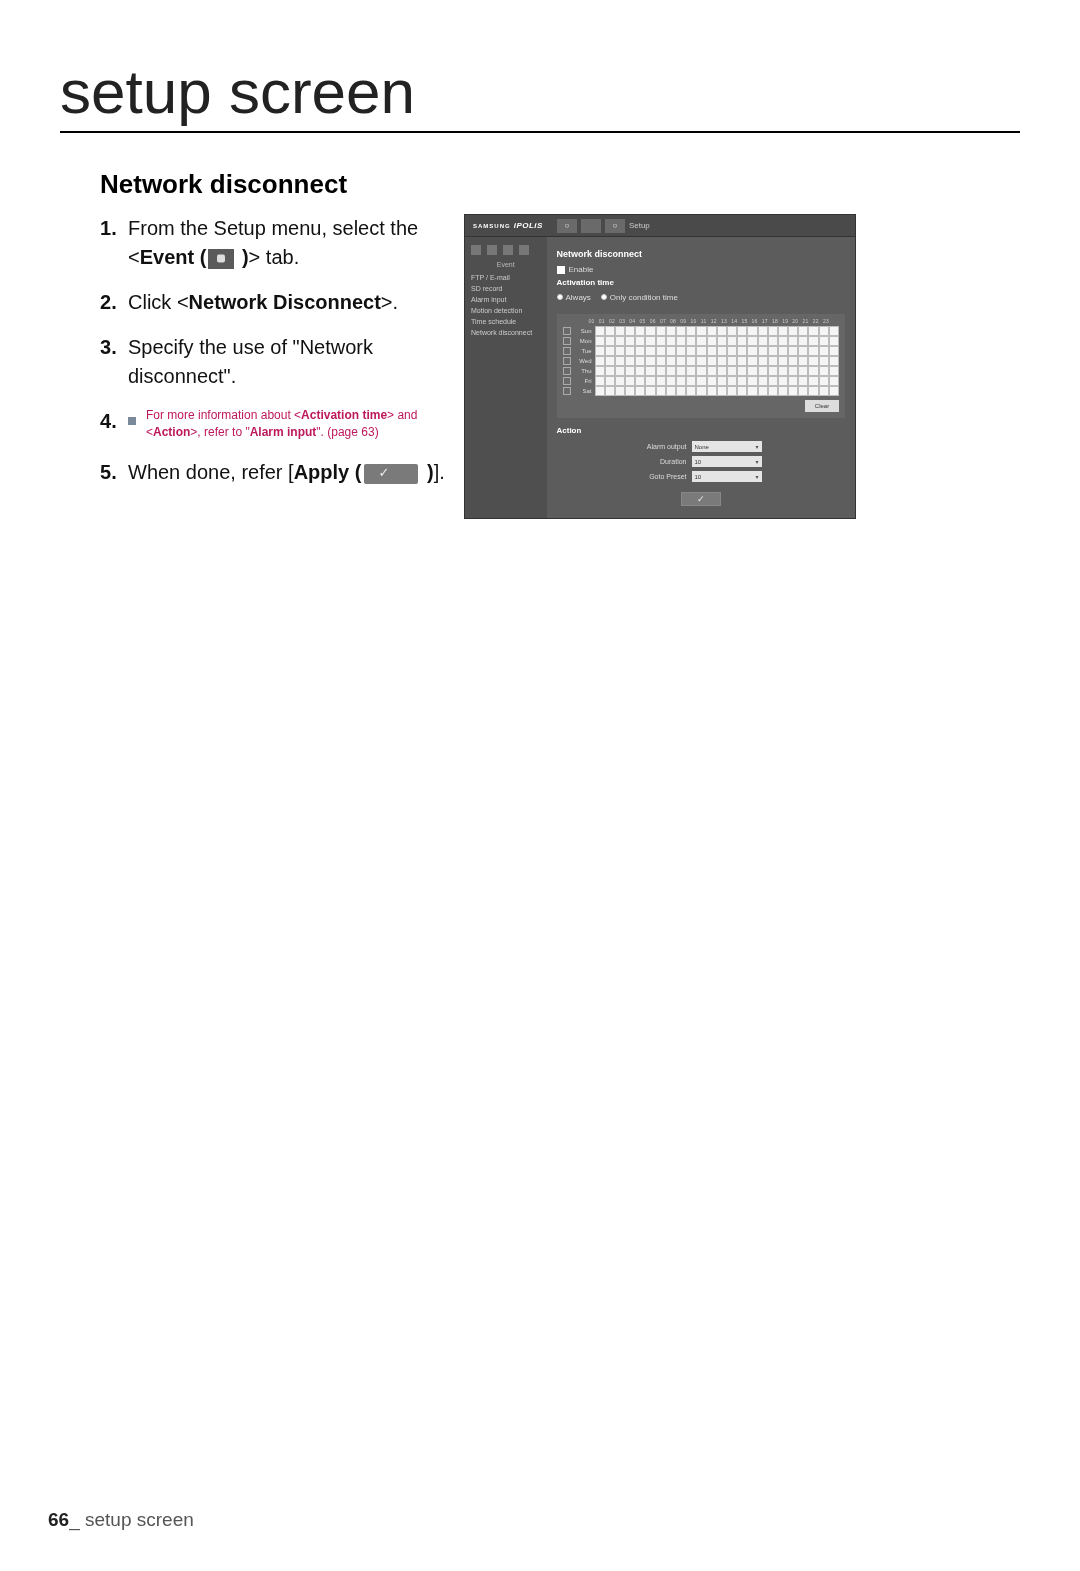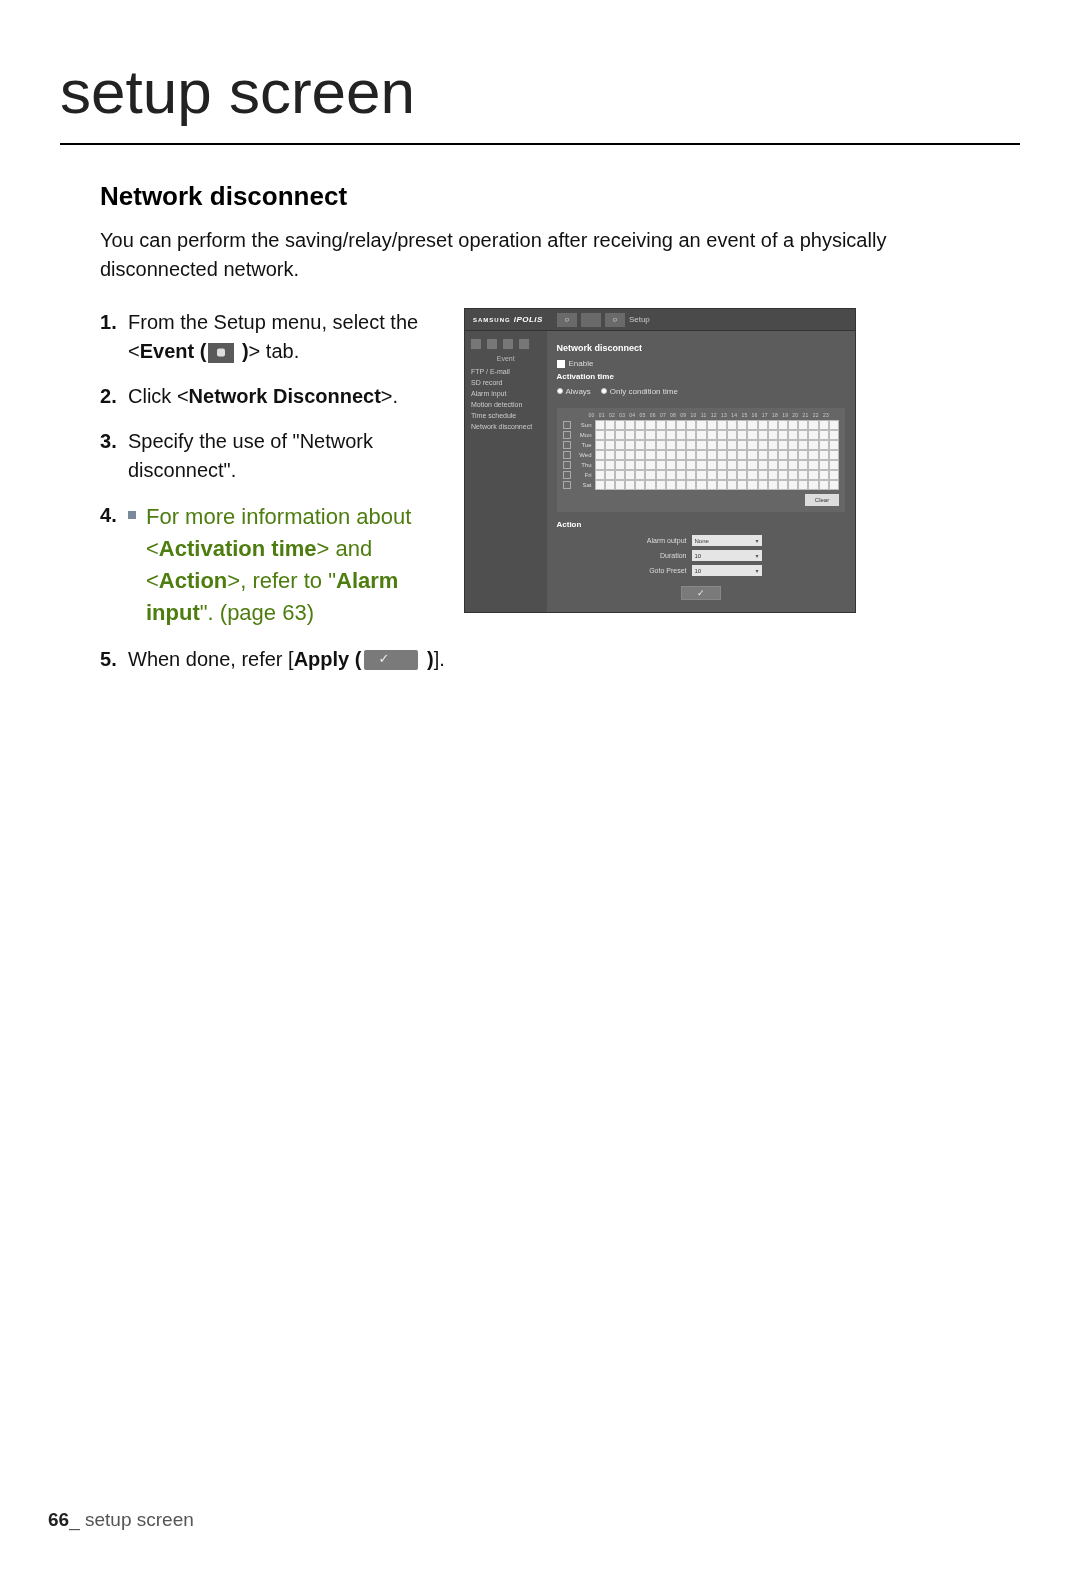--- a/index.html
+++ b/index.html
@@ -13,21 +13,21 @@
     }
     .page {
       padding: 56px 60px 0 60px;
     }
     .title {
       font-size: 62px;
       font-weight: 300;
       letter-spacing: 0px;
       color: #222;
       border-bottom: 2px solid #000;
-      padding-bottom: 16px;
+      padding-bottom: 4px;
       margin-bottom: 36px;
       font-family: "Helvetica Neue", Arial, sans-serif;
     }
     .content {
       padding-left: 40px;
     }
     .section-title {
       font-size: 26px;
       font-weight: bold;
       color: #000;
@@ -86,23 +86,23 @@
       position: absolute;
       left: 50%; top: 50%;
       transform: translate(-50%, -55%);
       width: 8px; height: 8px;
       background: #ddd;
       border-radius: 2px;
     }
     .sub {
       margin-top: 10px;
       padding-left: 18px;
-      font-size: 22px;
+      font-size: 12px;
       line-height: 1.45;
-      color: #4d7c0f;
+      color: #be185d;
       position: relative;
     }
     .sub::before {
       content: '';
       position: absolute;
       left: 0;
       top: 10px;
       width: 8px;
       height: 8px;
       background: #7a8a9a;
@@ -212,21 +212,20 @@
     .footer .pn { font-weight: bold; color: #222; }
   </style>
 </head>
 <body>
 
 <div class="page">
   <div class="title">setup screen</div>
 
   <div class="content">
     <div class="section-title">Network disconnect</div>
-    <div class="intro">You can perform the saving/relay/preset operation after receiving an event of a physically disconnected network.</div>
 
     <div class="cols">
       <div class="left">
         <ol class="steps">
           <li>
             <span>From the Setup menu, select the &lt;</span><span class="b">Event (</span><span class="tab-icon-box"></span><span class="b"> )</span><span>&gt; tab.</span>
           </li>
           <li>
             <span>Click &lt;</span><span class="b">Network Disconnect</span><span>&gt;.</span>
           </li>

